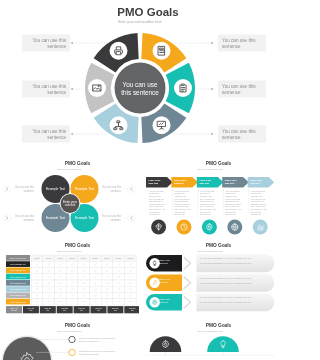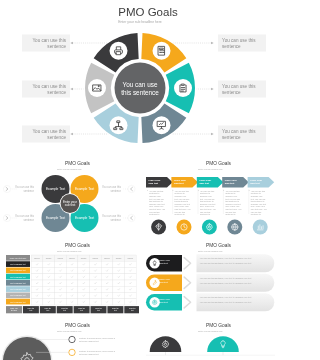--- a/index.html
+++ b/index.html
@@ -1,19 +1,19 @@
 <!DOCTYPE html>
 <html><head>
 <meta charset="utf-8">
 <style>
   html,body{margin:0;padding:0;}
   body{width:280px;height:360px;background:#ffffff;font-family:"Liberation Sans",sans-serif;overflow:hidden;position:relative;
        -webkit-font-smoothing:antialiased;}
   .slide{position:absolute;background:#fff;overflow:hidden;}
-  .ttl{position:absolute;left:0;right:0;text-align:center;font-weight:400;color:#3e3e3e;letter-spacing:0;padding-left:16px;}
+  .ttl{position:absolute;left:0;right:0;text-align:center;font-weight:700;color:#3e3e3e;letter-spacing:0;padding-left:16px;}
   .sub{position:absolute;left:0;right:0;text-align:center;color:#a8a8a8;}
   svg{display:block;overflow:visible;}
 </style>
 </head>
 <body>
 
 <div class="slide" id="s1" style="left:0;top:0;width:280px;height:148px;">
   <div class="ttl" style="top:6px;font-size:11.5px;">PMO Goals</div>
   <div class="sub" style="top:20px;font-size:3.4px;">Enter your sub headline here</div>
   <svg id="s1svg" width="280" height="148" viewBox="0 0 280 148" style="position:absolute;left:0;top:0;">

